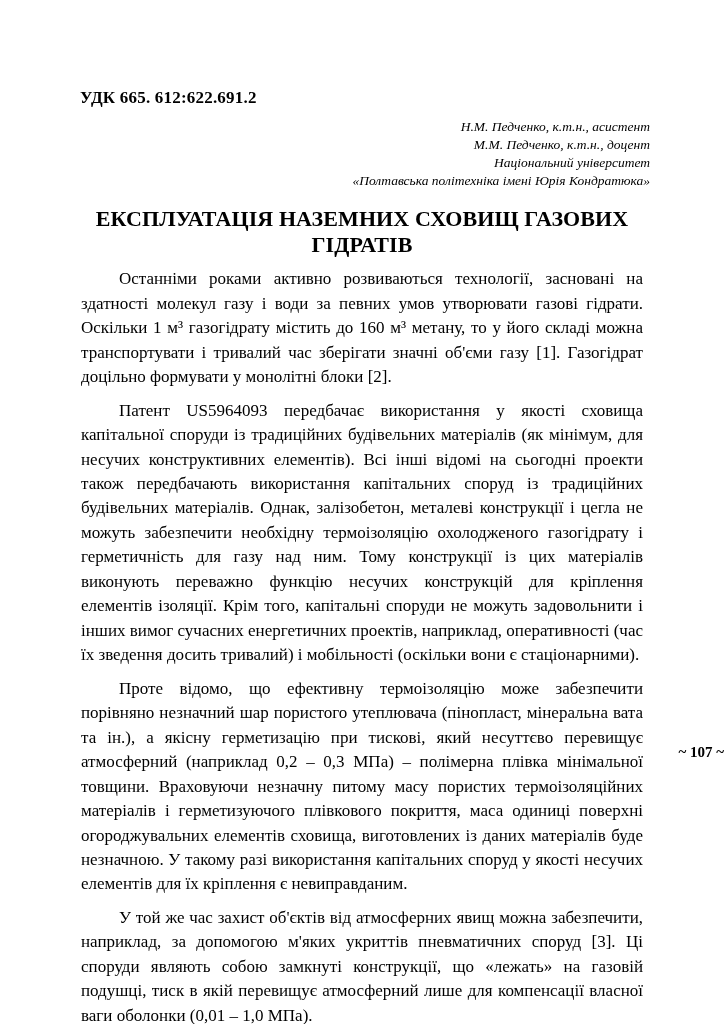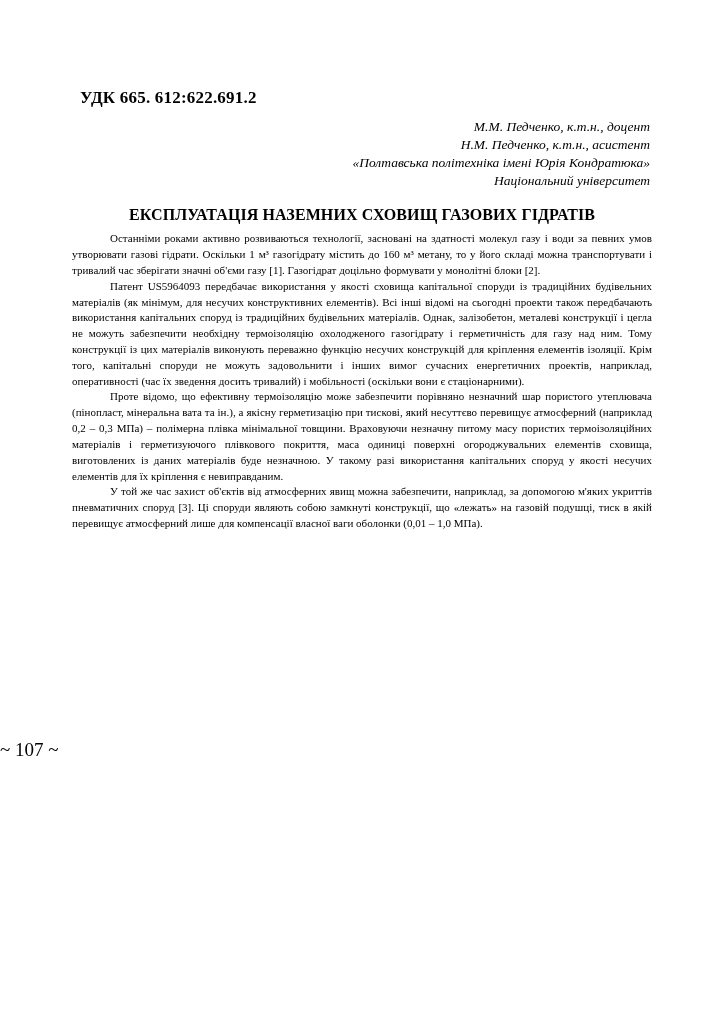--- a/index.html
+++ b/index.html
@@ -33,55 +33,56 @@
     font-style: italic;
     font-size: 13.5px;
     line-height: 1.34;
     margin-right: 2px;
   }
   .authors div {
     white-space: nowrap;
   }
   .title {
     text-align: center;
-    font-size: 16px;
+    font-size: 22px;
     font-weight: bold;
     line-height: 1.18;
     margin: 16px 0 6px 0;
     letter-spacing: 0.1px;
   }
   .body-text p {
-    margin: 0;
+    margin: 9px;
     text-align: justify;
     text-indent: 38px;
-    font-size: 11px;
+    font-size: 17px;
     line-height: 1.44;
     hyphens: none;
   }
   .footer {
     position: absolute;
     left: 0;
     right: 0;
     bottom: 42px;
-    text-align: left;
-    font-size: 19px;
+    text-align: right;
+    font-size: 15px;
+    font-weight: bold;
   }
 </style>
 </head>
 <body>
 
 <div class="page">
 
   <div class="udc">УДК 665. 612:622.691.2</div>
 
   <div class="authors">
+    <div>Н.М. Педченко, к.т.н., асистент</div>
     <div>М.М. Педченко, к.т.н., доцент</div>
-    <div>Н.М. Педченко, к.т.н., асистент</div>
+    <div>Національний університет</div>
     <div>«Полтавська політехніка імені Юрія Кондратюка»</div>
-    <div>Національний університет</div>
   </div>
 
   <h1 class="title">ЕКСПЛУАТАЦІЯ НАЗЕМНИХ СХОВИЩ ГАЗОВИХ ГІДРАТІВ</h1>
 
   <div class="body-text">
     <p>Останніми роками активно розвиваються технології, засновані на здатності молекул газу і води за певних умов утворювати газові гідрати. Оскільки 1 м³ газогідрату містить до 160 м³ метану, то у його складі можна транспортувати і тривалий час зберігати значні об'єми газу [1].  Газогідрат доцільно формувати у монолітні блоки [2].</p>
     <p>Патент US5964093 передбачає використання у якості сховища капітальної споруди  із традиційних будівельних матеріалів (як мінімум, для несучих конструктивних елементів). Всі інші відомі на сьогодні проекти також передбачають використання капітальних споруд із традиційних будівельних матеріалів. Однак, залізобетон, металеві конструкції і цегла не можуть забезпечити необхідну термоізоляцію охолодженого газогідрату і герметичність для газу над ним. Тому конструкції із цих матеріалів виконують переважно функцію несучих конструкцій для кріплення елементів ізоляції. Крім того, капітальні споруди не можуть задовольнити і інших вимог сучасних енергетичних проектів, наприклад, оперативності (час їх зведення досить тривалий) і мобільності (оскільки вони є стаціонарними).</p>
     <p>Проте відомо, що ефективну термоізоляцію може забезпечити порівняно незначний шар пористого утеплювача (пінопласт, мінеральна вата та ін.), а якісну герметизацію при тискові, який несуттєво перевищує атмосферний (наприклад 0,2 – 0,3 МПа) – полімерна плівка мінімальної товщини. Враховуючи незначну питому масу пористих термоізоляційних матеріалів і герметизуючого плівкового покриття, маса одиниці поверхні огороджувальних елементів сховища, виготовлених із даних матеріалів буде незначною. У такому разі використання капітальних споруд у якості несучих елементів для їх кріплення є невиправданим.</p>
     <p>У той же час захист об'єктів від атмосферних явищ можна забезпечити, наприклад, за допомогою м'яких укриттів пневматичних споруд [3]. Ці споруди являють собою замкнуті конструкції, що «лежать» на газовій подушці, тиск в якій перевищує атмосферний лише для компенсації власної ваги оболонки (0,01 – 1,0 МПа).</p>
   </div>

